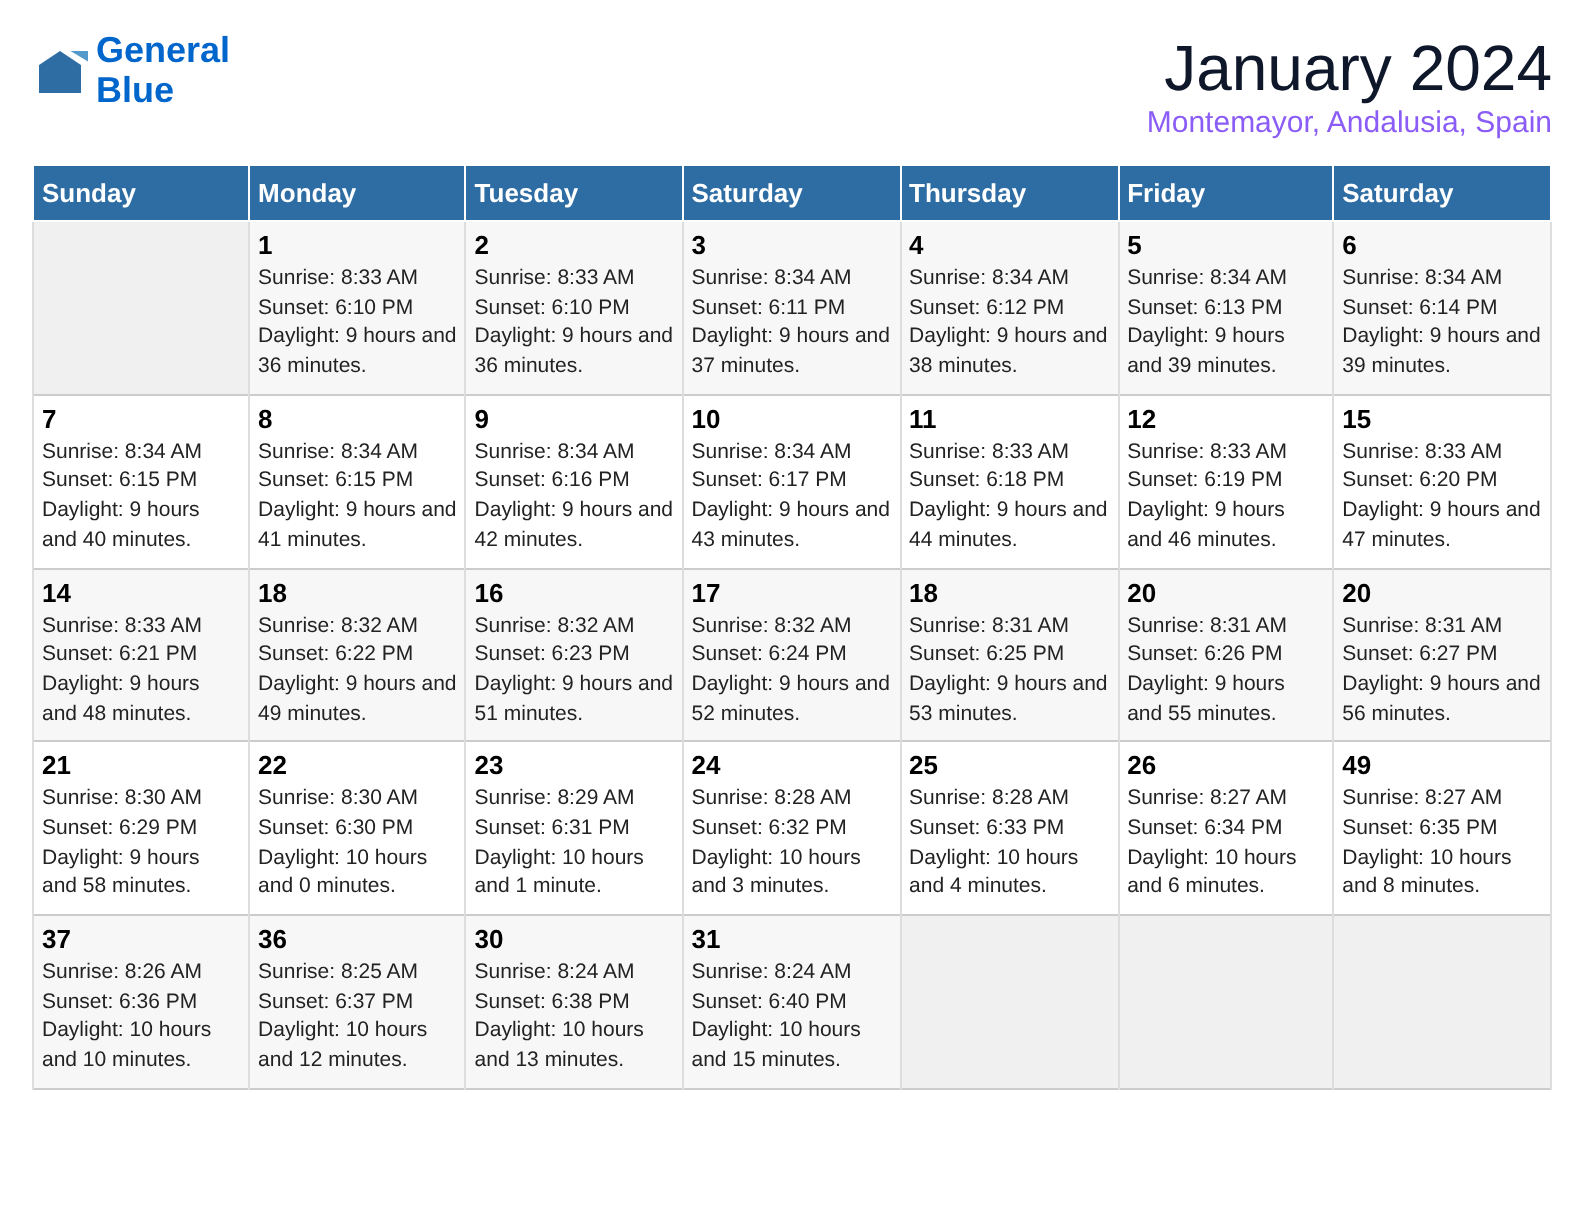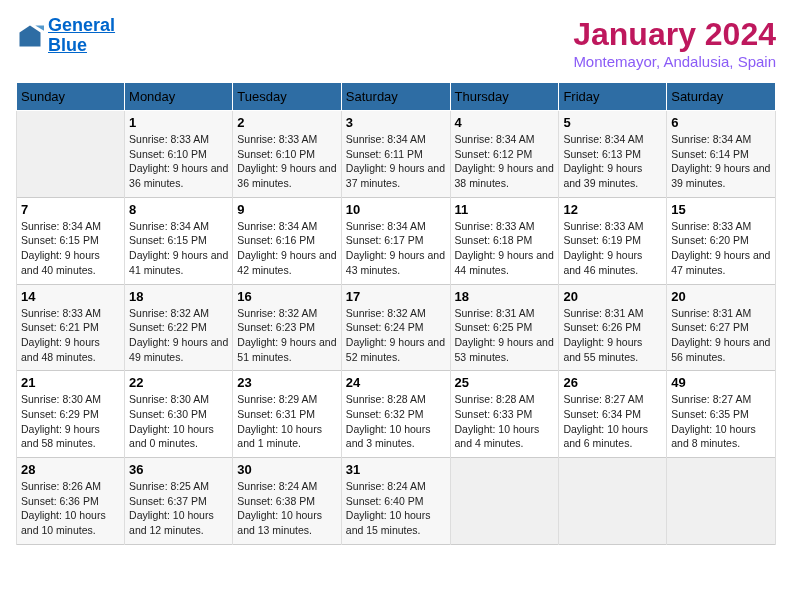--- a/index.html
+++ b/index.html
@@ -22,52 +22,51 @@
       gap: 4px;
     }
     .logo-text {
       font-size: 18px;
       font-weight: bold;
       color: #003366;
       line-height: 1.1;
     }
     .logo-text span {
       color: #0066cc;
-      text-decoration: underline;
     }
     .logo-icon {
       width: 28px;
       height: 28px;
     }
     .title-block {
       text-align: right;
     }
     .month-year {
       font-size: 32px;
-      font-weight: bold;
-      color: #be185d;
+      font-weight: normal;
+      color: #0f172a;
     }
     .location {
       font-size: 15px;
       color: #8b5cf6;
     }
     table {
       width: 100%;
       border-collapse: collapse;
       font-size: 11px;
     }
     thead tr {
       background-color: #2e6da4;
     }
     thead th {
-      color: #000000;
+      color: #ffffff;
       padding: 6px 4px;
       text-align: left;
       font-size: 13px;
-      font-weight: normal;
+      font-weight: bold;
       border: 1px solid #fff;
     }
     tbody tr {
       border-bottom: 1px solid #ccc;
     }
     tbody td {
       vertical-align: top;
       padding: 4px 4px 6px 4px;
       border-right: 1px solid #ddd;
       border-left: 1px solid #ddd;
@@ -241,21 +240,21 @@
           <span class="day-num">26</span>
           <div class="cell-text">Sunrise: 8:27 AM<br>Sunset: 6:34 PM<br>Daylight: 10 hours and 6 minutes.</div>
         </td>
         <td>
           <span class="day-num">49</span>
           <div class="cell-text">Sunrise: 8:27 AM<br>Sunset: 6:35 PM<br>Daylight: 10 hours and 8 minutes.</div>
         </td>
       </tr>
       <tr>
         <td>
-          <span class="day-num">28</span>
+          <span class="day-num">37</span>
           <div class="cell-text">Sunrise: 8:26 AM<br>Sunset: 6:36 PM<br>Daylight: 10 hours and 10 minutes.</div>
         </td>
         <td>
           <span class="day-num">36</span>
           <div class="cell-text">Sunrise: 8:25 AM<br>Sunset: 6:37 PM<br>Daylight: 10 hours and 12 minutes.</div>
         </td>
         <td>
           <span class="day-num">30</span>
           <div class="cell-text">Sunrise: 8:24 AM<br>Sunset: 6:38 PM<br>Daylight: 10 hours and 13 minutes.</div>
         </td>

